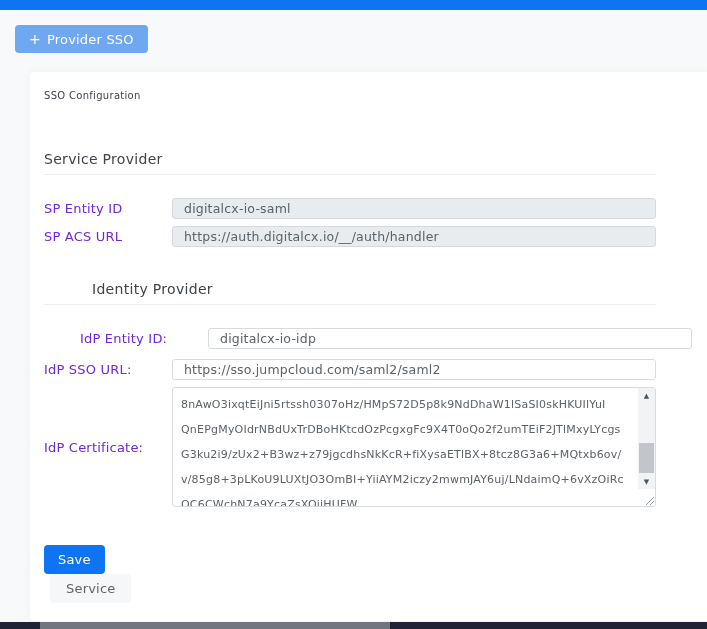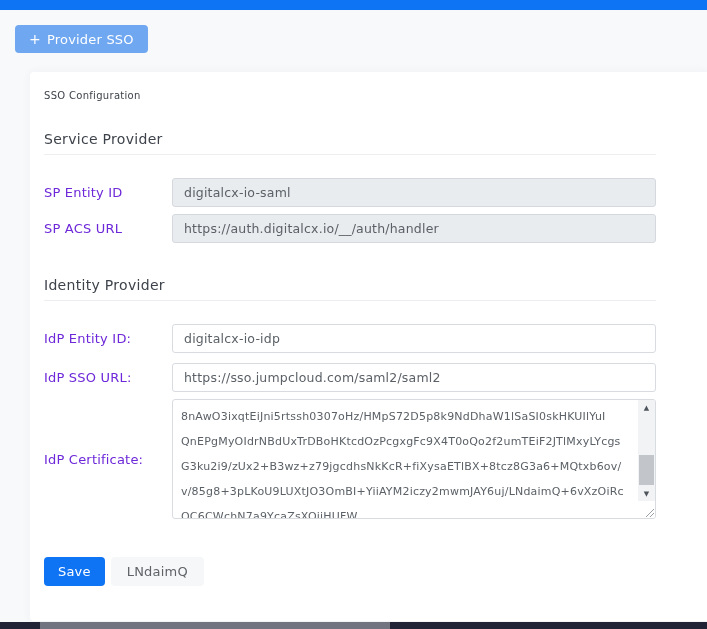--- a/index.html
+++ b/index.html
@@ -28,41 +28,41 @@
     width:677px; height:549px;
     background:#FFFFFF;
     border-radius:4px 0 0 4px;
     box-shadow:0 0 10px rgba(40,50,70,.05);
     padding:14px 51px 16px 14px;
   }
   .page-title {
     font-size:10px; line-height:19px; color:#3E434B; letter-spacing:.3px;
   }
   .section-heading {
-    margin-top:25px;
+    margin-top:45px;
     font-size:14px; line-height:18px; color:#3E434B; letter-spacing:.3px;
   }
-  .section-heading.idp { margin-top:33px; }
+  .section-heading.idp { margin-top:33px;margin-left:48px; }
   .divider {
     margin-top:6px; height:1px; width:612px;
     background:#EDEEF1; border:none;
   }
   .row {
     display:flex; align-items:center;
     width:612px; margin-bottom:7px;
   }
   .row.first { margin-top:23px; }
-  .row.gap10 { margin-bottom:10px; }
+  .row.gap10 { margin-bottom:10px;margin-left:36px; }
   .lbl {
     width:128px; flex:none;
     font-size:13px; color:#6d28d9; letter-spacing:.2px;
   }
   .ctl { width:484px; flex:none; }
   input.field {
-    width:484px; height:29px;
+    width:484px; height:21px;
     padding:0 11px;
     font-family:inherit; font-size:12.5px; color:#5B6167; letter-spacing:.2px;
     border:1px solid #D8DCE1; border-radius:3px;
     background:#FFFFFF; outline:none;
   }
   input.field.disabled {
     background:#E9ECEF; border-color:#D5D9DE;
   }
   .ta-wrap {
     position:relative;
@@ -94,21 +94,21 @@
   .vscroll .thumb {
     position:absolute; left:1px; right:1px; top:56%; height:30px;
     background:#C2C6CB; cursor:pointer;
   }
   .corner {
     position:absolute; right:0; bottom:0; width:17px; height:17px;
     background:#FFFFFF;
     display:flex; align-items:flex-end; justify-content:flex-end;
     cursor:nwse-resize;
   }
-  .actions { margin-top:38px; display:flex; align-items:flex-start; }
+  .actions { margin-top:38px; display:flex; align-items:flex-start;flex-direction:column; }
   .btn-save {
     height:29px; padding:0 14px;
     background:#0F74F4; color:#FFFFFF;
     border:none; border-radius:4px;
     font-family:inherit; font-size:13px; letter-spacing:.2px;
     cursor:pointer;
   }
   .btn-cancel {
     height:29px; padding:0 16px; margin-left:6px;
     background:#F6F7F8; color:#5F6368;
@@ -197,21 +197,21 @@
             <line x1="3" y1="11" x2="11" y2="3" stroke="#9AA0A6" stroke-width="1"></line>
             <line x1="7" y1="11" x2="11" y2="7" stroke="#9AA0A6" stroke-width="1"></line>
           </svg>
         </div>
       </div>
     </div>
   </div>
 
   <div class="actions">
     <button class="btn-save">Save</button>
-    <button class="btn-cancel">LNdaimQ</button>
+    <button class="btn-cancel">Service</button>
   </div>
 
 </div>
 
 <div class="hscrollbar">
   <div class="hthumb"></div>
 </div>
 
 
 

